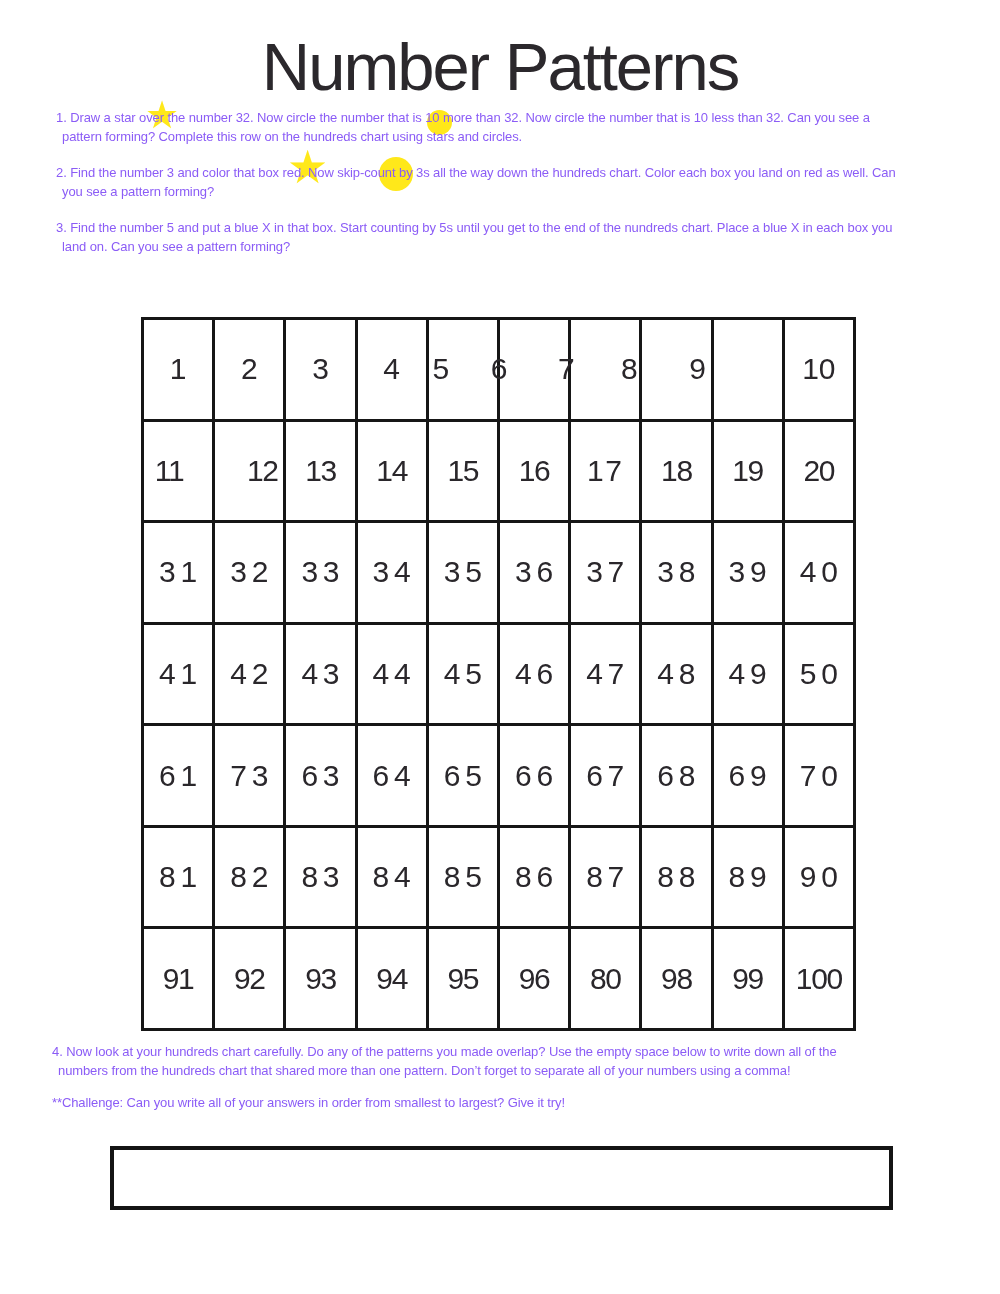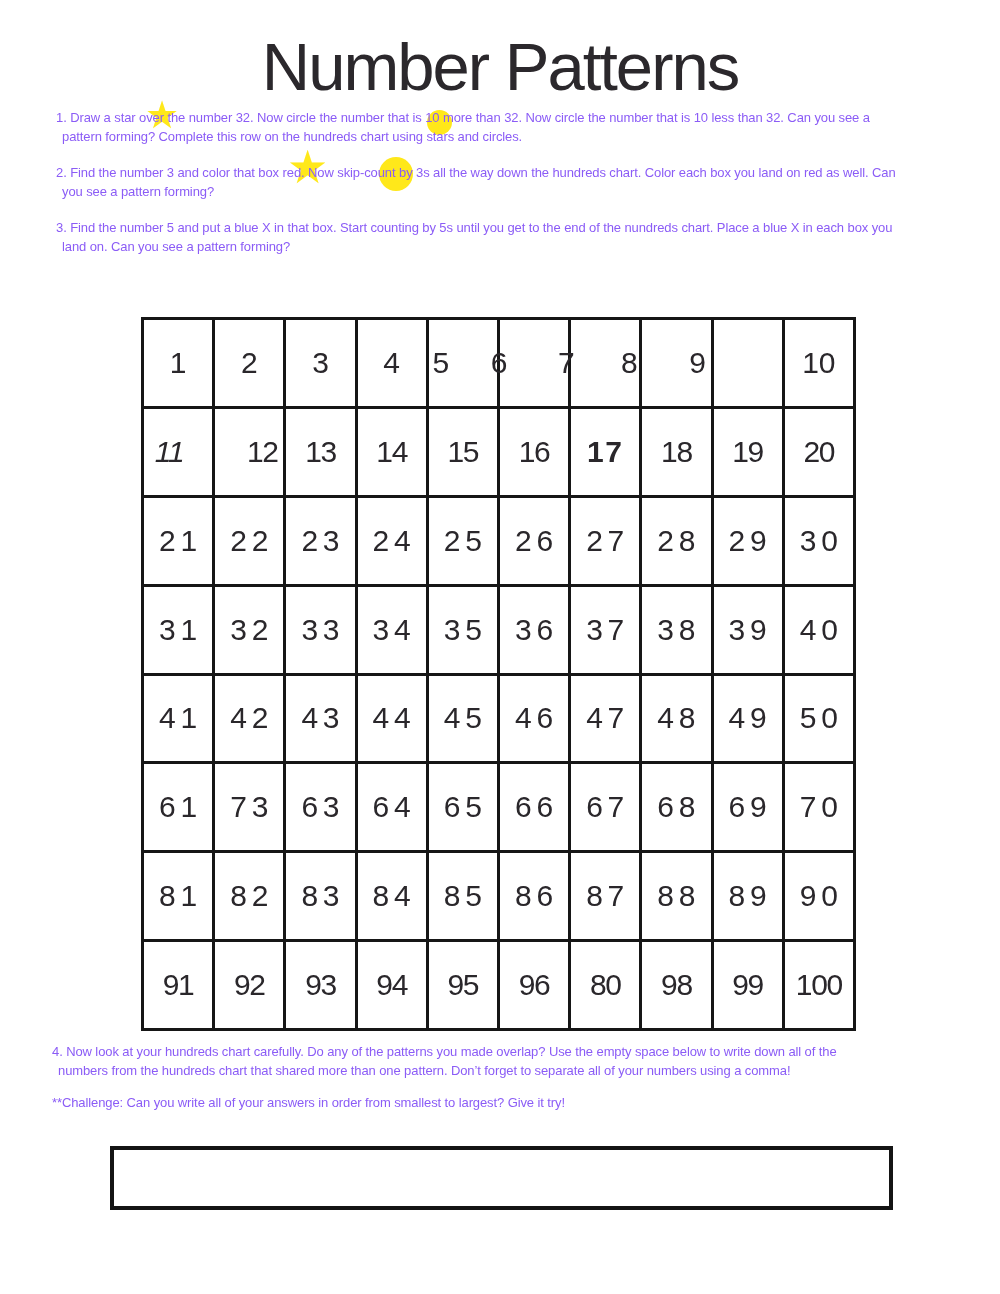--- a/index.html
+++ b/index.html
@@ -38,23 +38,23 @@
   .num { display:inline-block; white-space:nowrap; }
   tr.spaced .num { letter-spacing:.16em; margin-right:-.16em; }
   tr.tight  .num { letter-spacing:-.045em; }
   
   tr.row-1 td:nth-child(5) .num { transform:translateX(-22px); }
   tr.row-1 td:nth-child(6) .num { transform:translateX(-35px); }
   tr.row-1 td:nth-child(7) .num { transform:translateX(-39px); }
   tr.row-1 td:nth-child(8) .num { transform:translateX(-47px); }
   tr.row-1 td:nth-child(9) .num { transform:translateX(-50px); }
   
-  tr.row-2 td:nth-child(1) .num { transform:translateX(-9px);font-style:italic; }
+  tr.row-2 td:nth-child(1) .num { transform:translateX(-9px); }
   tr.row-2 td:nth-child(2) .num { transform:translateX(13px); }
-  tr.row-2 td:nth-child(7) .num { letter-spacing:.05em;font-weight:bold; }
+  tr.row-2 td:nth-child(7) .num { letter-spacing:.05em; }
 
   
   .answer-box { position:absolute; left:110px; top:1146px; width:783px; height:64px;
                 border:4px solid #141414; background:#fff; z-index:1;
                 font-size:18px; padding:6px; color:#29262a; }
 
   
   .footer { position:absolute; left:0; top:1222px; width:1000px; height:72px; }
 </style>
 </head>
@@ -93,32 +93,20 @@
           <td><span class="num">11</span></td>
           <td><span class="num">12</span></td>
           <td><span class="num">13</span></td>
           <td><span class="num">14</span></td>
           <td><span class="num">15</span></td>
           <td><span class="num">16</span></td>
           <td><span class="num">17</span></td>
           <td><span class="num">18</span></td>
           <td><span class="num">19</span></td>
           <td><span class="num">20</span></td>
-        </tr>
-        <tr class="row-3 spaced">
-          <td><span class="num">21</span></td>
-          <td><span class="num">22</span></td>
-          <td><span class="num">23</span></td>
-          <td><span class="num">24</span></td>
-          <td><span class="num">25</span></td>
-          <td><span class="num">26</span></td>
-          <td><span class="num">27</span></td>
-          <td><span class="num">28</span></td>
-          <td><span class="num">29</span></td>
-          <td><span class="num">30</span></td>
         </tr>
         <tr class="row-4 spaced">
           <td><span class="num">31</span></td>
           <td><span class="num">32</span></td>
           <td><span class="num">33</span></td>
           <td><span class="num">34</span></td>
           <td><span class="num">35</span></td>
           <td><span class="num">36</span></td>
           <td><span class="num">37</span></td>
           <td><span class="num">38</span></td>

